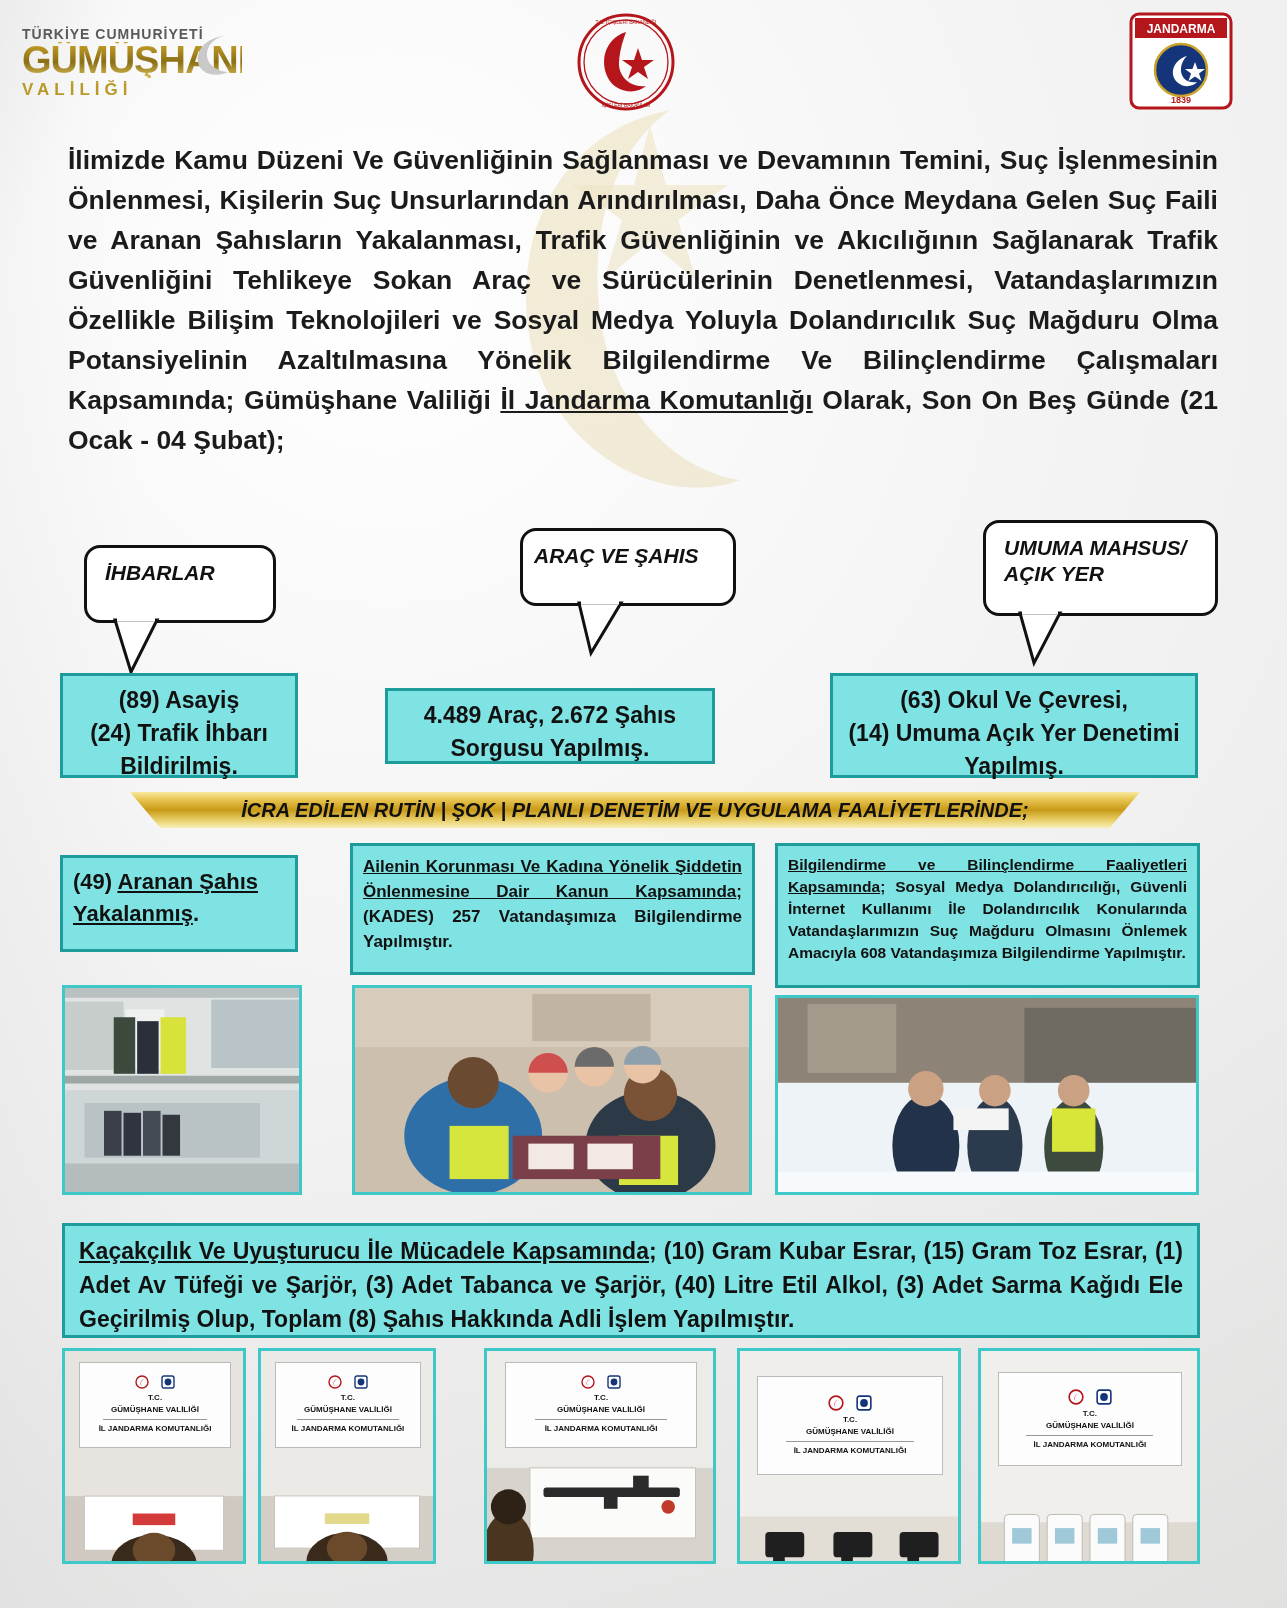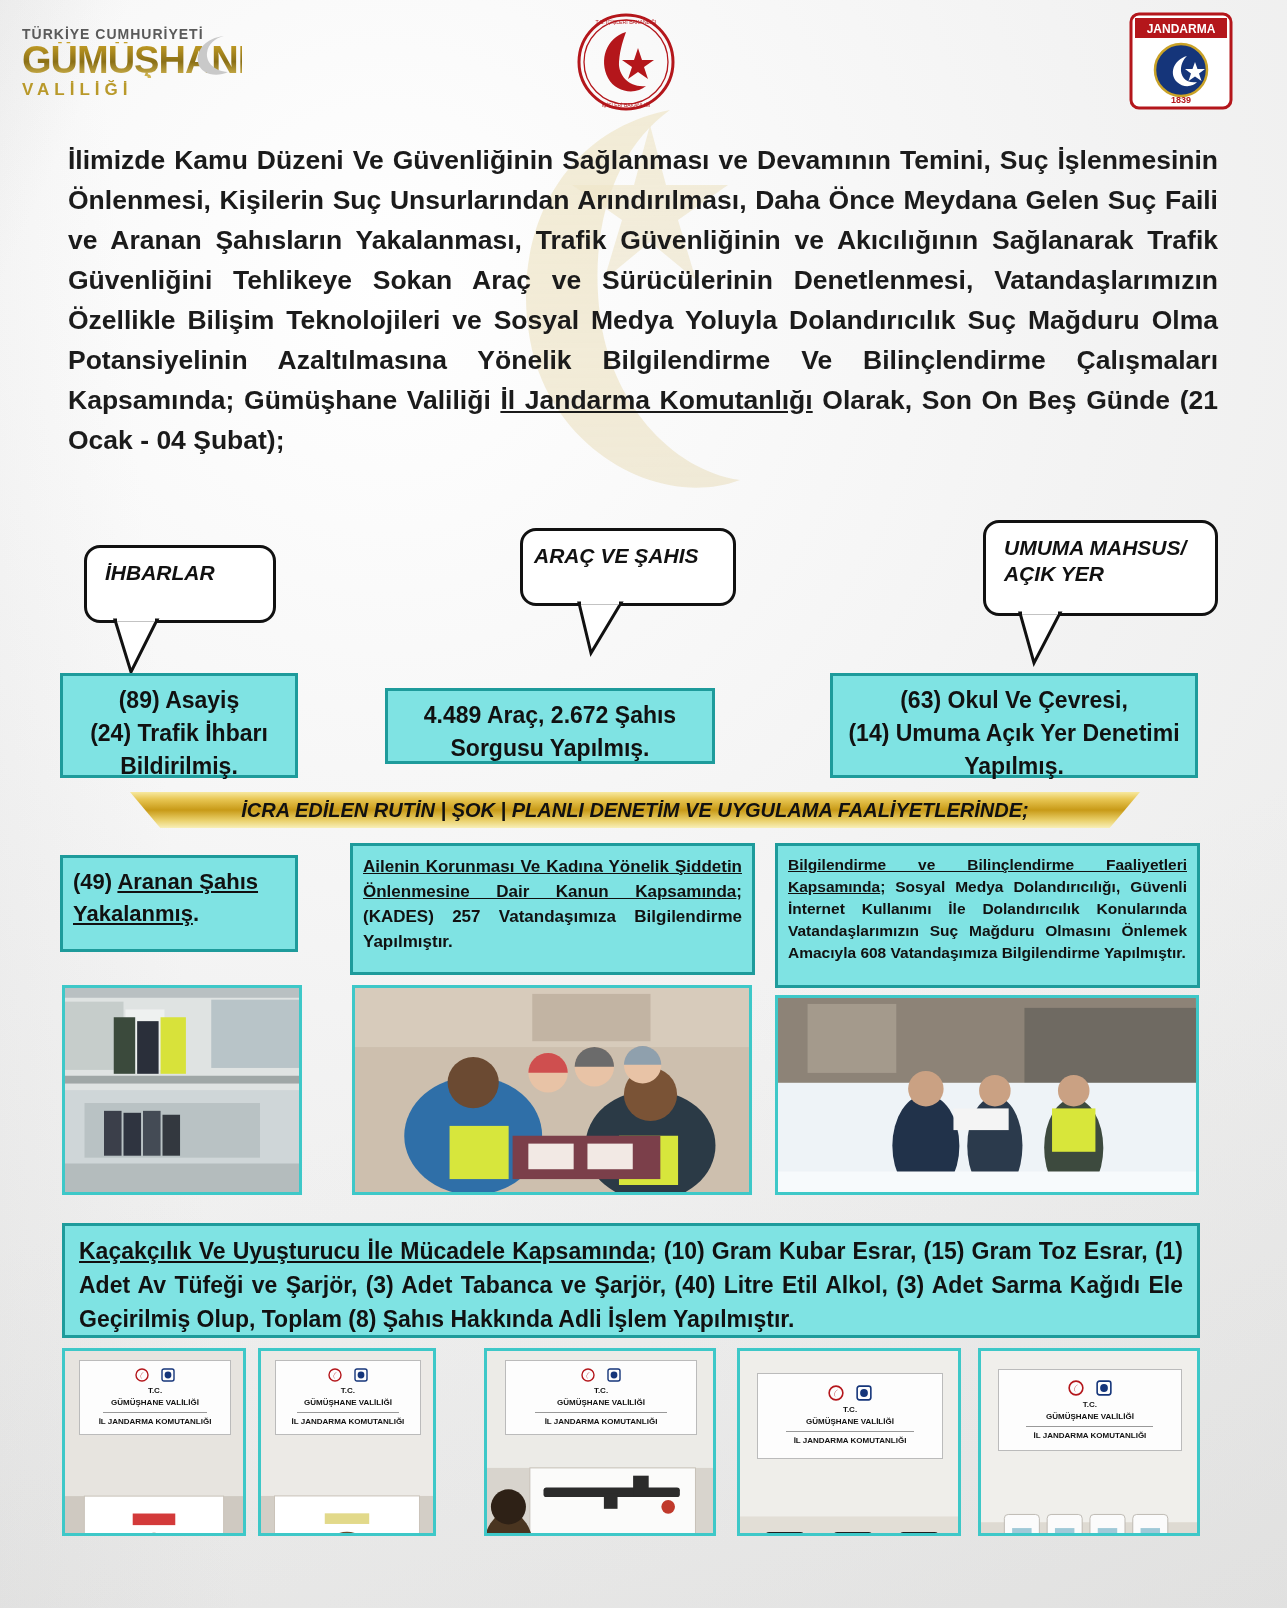--- a/index.html
+++ b/index.html
@@ -182,21 +182,21 @@
     position: absolute;
     border: 3px solid #3ec8c8;
     box-sizing: border-box;
     overflow: hidden;
     background: #cfd4d8;
   }
   .p1 { left: 62px;  top: 985px;  width: 240px; height: 210px; }
   .p2 { left: 352px; top: 985px;  width: 400px; height: 210px; }
   .p3 { left: 775px; top: 995px;  width: 424px; height: 200px; }
 
-  .row2 { top: 1348px; height: 188px; }
+  .row2 { top: 1348px; height: 216px; }
   .q1 { left: 62px;   width: 184px; }
   .q2 { left: 258px;  width: 178px; }
   .q3 { left: 484px;  width: 232px; }
   .q4 { left: 737px;  width: 224px; }
   .q5 { left: 978px;  width: 222px; }
 
   
   .scene { position: absolute; inset: 0; }
 
   

